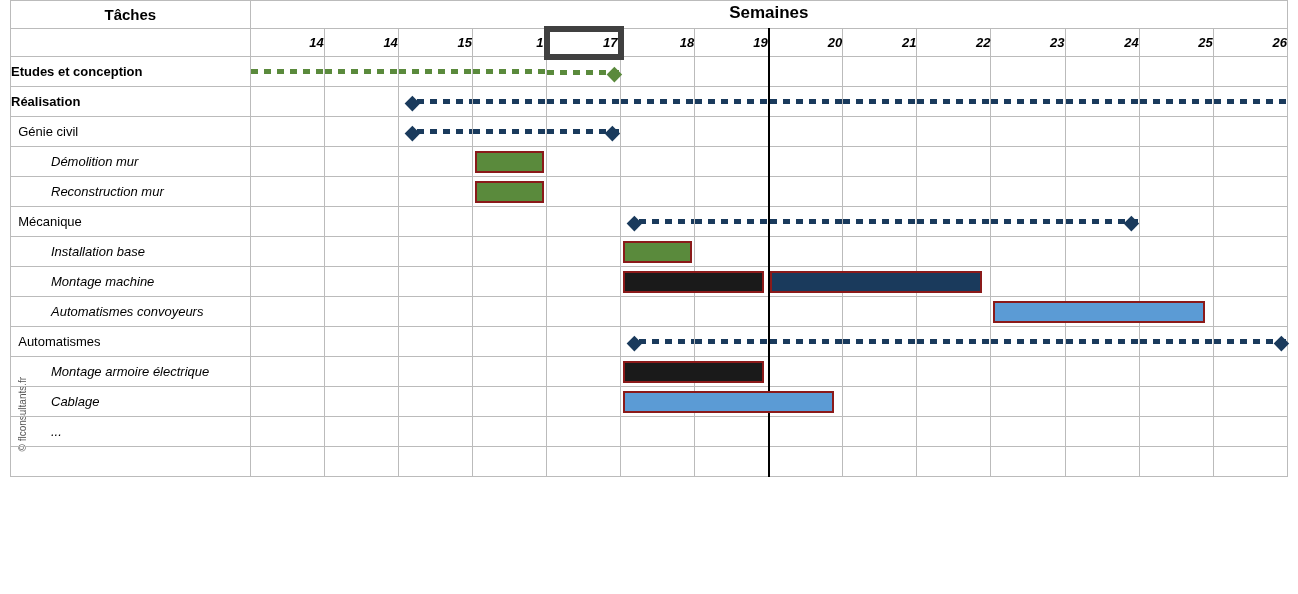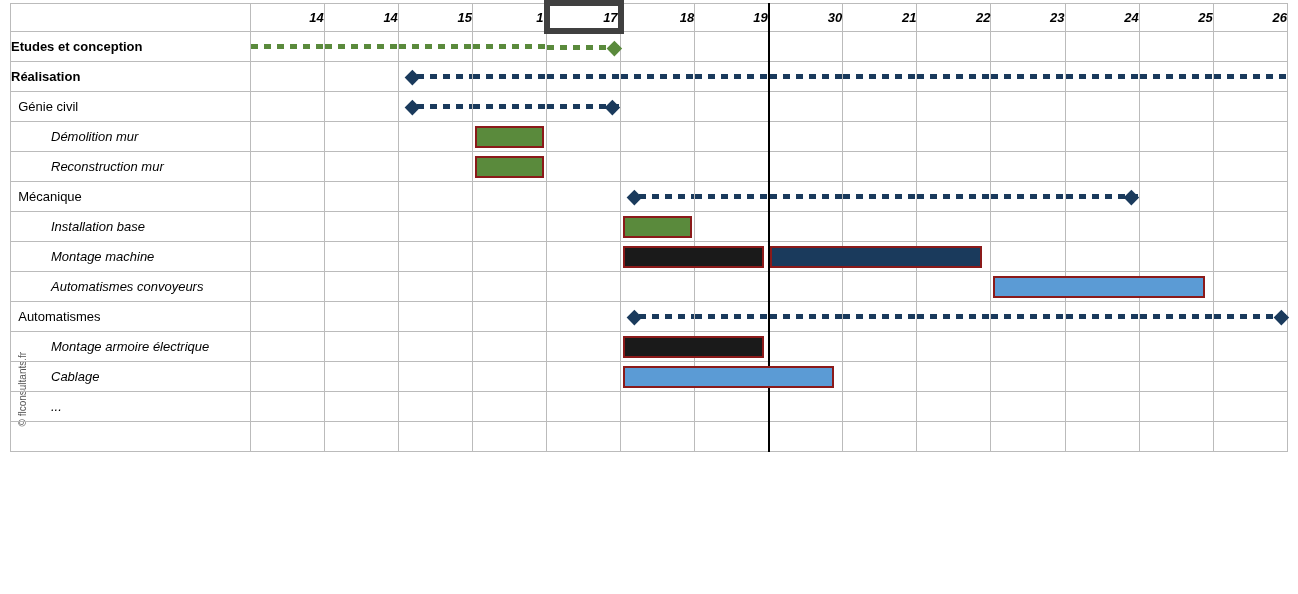--- a/index.html
+++ b/index.html
@@ -88,31 +88,35 @@
       <col style="width:68px">
       <col style="width:68px">
       <col style="width:68px">
       <col style="width:68px">
       <col style="width:68px">
       <col style="width:68px">
       <col style="width:68px">
     </colgroup>
     <thead>
 
+      <tr class="row-h28">
+        <td style="border:1px solid #bbb; font-weight:bold; font-size:15px; text-align:center; padding:2px 6px;">Tâches</td>
+        <td colspan="14" style="border:none; border-bottom:1px solid #bbb; text-align:center; font-weight:bold; font-size:17px; border-left:1px solid #bbb; border-right:1px solid #bbb; border-top:1px solid #bbb;">Semaines</td>
+      </tr>
 
       <tr class="row-h28">
         <td style="border:1px solid #bbb;"></td>
         <td class="week-num" style="border:1px solid #bbb;">14</td>
         <td class="week-num" style="border:1px solid #bbb;">14</td>
         <td class="week-num" style="border:1px solid #bbb;">15</td>
         <td class="week-num" style="border:1px solid #bbb;">1</td>
         <td class="week-num" style="border:6px solid #404040;">17</td>
         <td class="week-num" style="border:1px solid #bbb;">18</td>
         <td class="week-num" style="border:1px solid #bbb;">19</td>
-        <td class="week-num" style="border:1px solid #bbb; border-left:2px solid #000;">30</td>
+        <td class="week-num" style="border:1px solid #bbb; border-left:2px solid #000;">20</td>
         <td class="week-num" style="border:1px solid #bbb;">21</td>
         <td class="week-num" style="border:1px solid #bbb;">22</td>
         <td class="week-num" style="border:1px solid #bbb;">23</td>
         <td class="week-num" style="border:1px solid #bbb;">24</td>
         <td class="week-num" style="border:1px solid #bbb;">25</td>
         <td class="week-num" style="border:1px solid #bbb;">26</td>
       </tr>
     </thead>
     <tbody>
 

